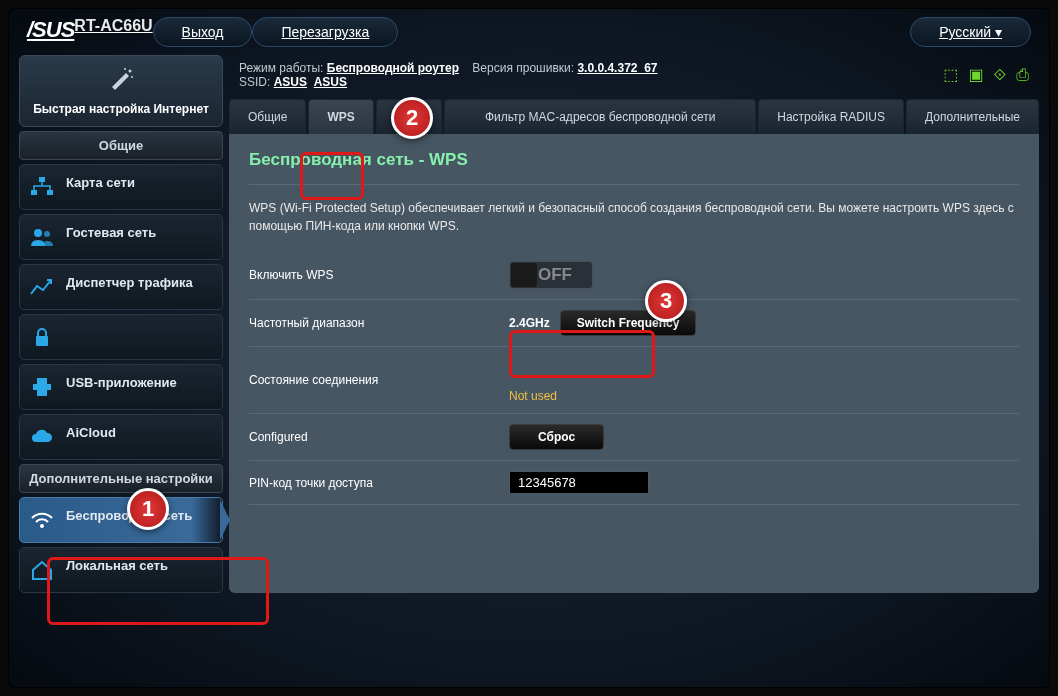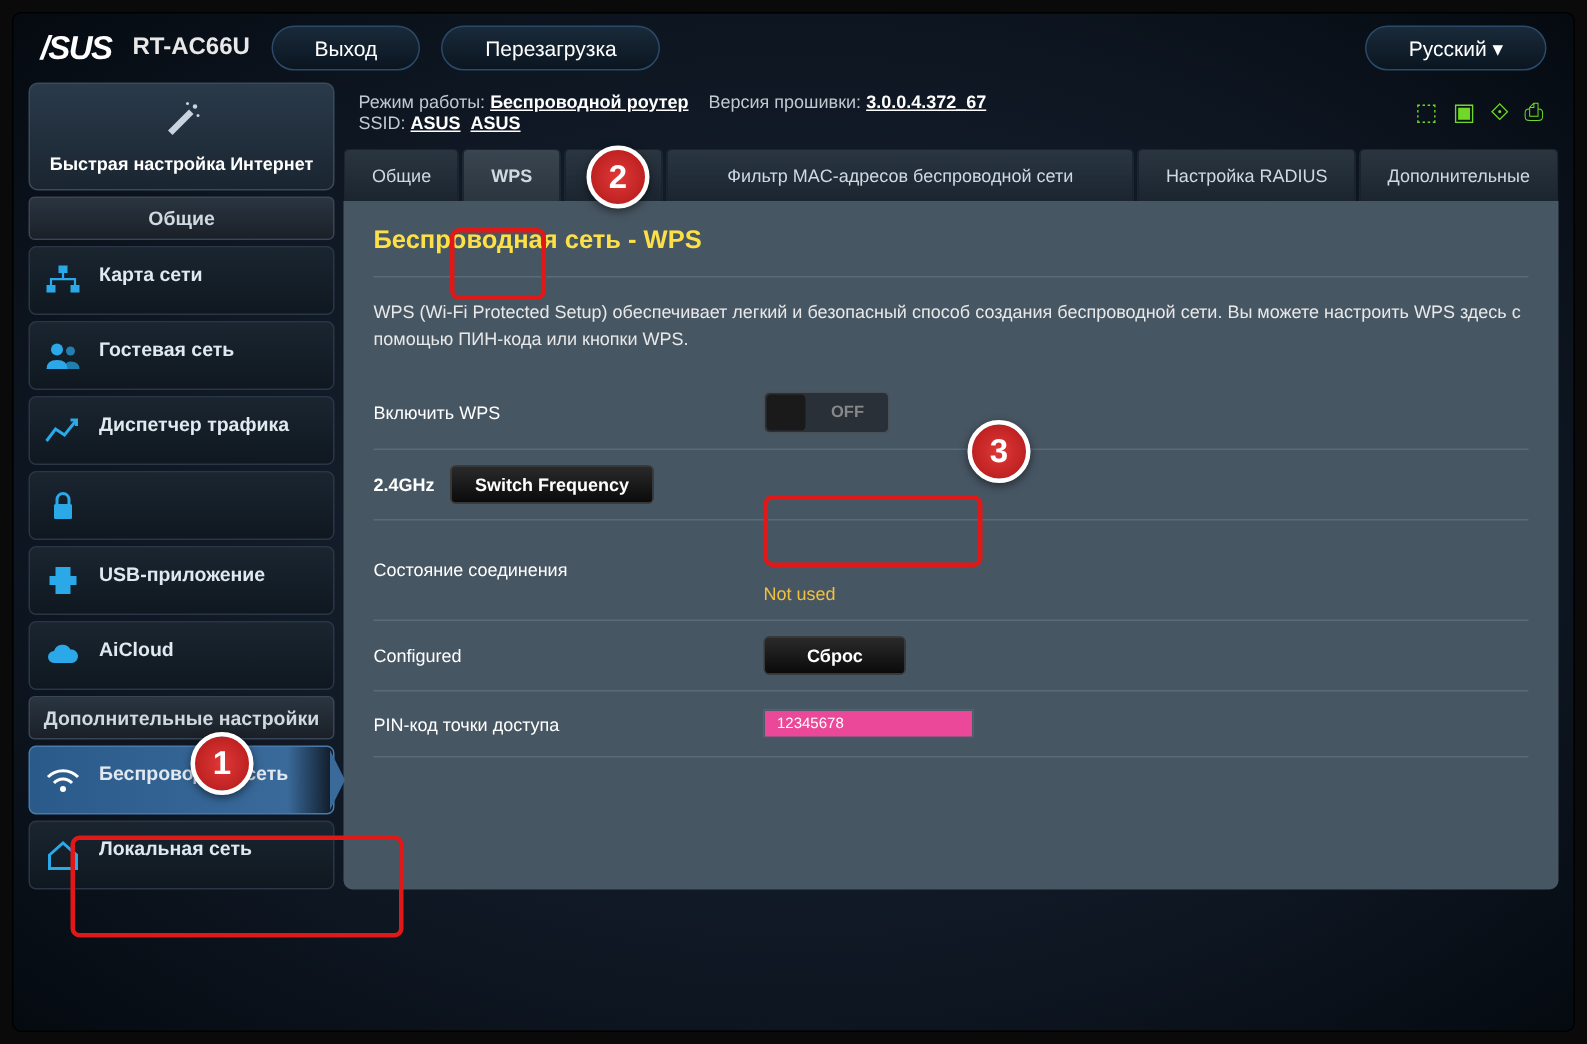--- a/index.html
+++ b/index.html
@@ -1,18 +1,18 @@
 <!DOCTYPE html>
 <html><head>
 <meta charset="utf-8">
 <style>
 * { margin:0; padding:0; box-sizing:border-box; }
 body { background:#0a0a0a; font-family:Arial,sans-serif; color:#fff; padding:8px; }
 .router { width:1042px; height:680px; background:radial-gradient(ellipse at center,#1a2838 0%,#0d1520 70%,#050a10 100%); border:1px solid #000; border-radius:6px; position:relative; overflow:hidden; }
-.topbar { display:flex; align-items:center; padding:8px 18px; gap:14px; }
+.topbar { display:flex; align-items:flex-start; padding:8px 18px; gap:0;text-decoration:underline; }
 .logo { font-size:22px; font-weight:bold; font-style:italic; letter-spacing:-1px; color:#fff; }
 .model { font-size:16px; font-weight:bold; color:#e8e8e8; }
 .btn { background:linear-gradient(#1a2a3a,#0a1520); border:1px solid #2a4a6a; border-radius:16px; color:#fff; padding:6px 28px; font-size:14px; cursor:pointer; }
 .spacer { flex:1; }
 .main { display:flex; padding:0 10px 10px 10px; gap:6px; }
 .sidebar { width:204px; display:flex; flex-direction:column; gap:4px; }
 .quickbox { background:linear-gradient(#2a3a4a,#1a2530); border:1px solid #3a4a5a; border-radius:6px; padding:10px 8px; display:flex; align-items:center; gap:8px;flex-direction:column; }
 .quickbox .icon { width:32px; height:28px; display:flex; align-items:center; justify-content:center; }
 .quickbox .txt { font-size:12px; font-weight:bold; color:#fff; line-height:1.2; }
 .section-hdr { background:linear-gradient(#2a3540,#1a2028); border:1px solid #3a4555; border-radius:4px; text-align:center; padding:6px; font-size:13px; font-weight:bold; color:#d0d8e0; }
@@ -23,32 +23,32 @@
 .content { flex:1; display:flex; flex-direction:column; }
 .infobar { padding:6px 10px; font-size:12px; color:#c0c8d0; display:flex; align-items:flex-start; }
 .infoleft { flex:1; }
 .infobar a { color:#fff; text-decoration:underline; font-weight:bold; }
 .status-icons { display:flex; gap:10px; align-items:center; padding-top:4px; }
 .status-icons span { color:#6fd828; font-size:16px; }
 .tabs { display:flex; gap:2px; margin:4px 0 0 0; }
 .tab { background:linear-gradient(#2a3540,#1a2530); border:1px solid #1a2530; border-bottom:none; padding:10px 18px; font-size:12px; color:#d0d8e0; cursor:pointer; text-align:center; display:flex; align-items:center; justify-content:center; border-radius:4px 4px 0 0; }
 .tab.active { background:linear-gradient(#3a4550,#2a3540); font-weight:bold; }
 .panel { background:#475663; border-radius:0 0 6px 6px; padding:16px 20px 20px 20px; flex:1; }
-.panel h2 { font-size:17px; color:#fde047; margin-bottom:14px; }
+.panel h2 { font-size:17px; color:#86efac; margin-bottom:14px; }
 .divider { border:none; border-top:1px solid #5a6a78; margin-bottom:14px; }
 .desc { font-size:12px; color:#e8e8e8; line-height:1.5; margin-bottom:16px; }
 .row { display:flex; align-items:center; border-bottom:1px solid #5a6a78; padding:10px 0; min-height:44px; }
 .row .label { width:260px; font-size:12px; color:#fff; }
 .row .val { flex:1; font-size:12px; color:#fff; display:flex; align-items:center; gap:10px; }
 .toggle { width:84px; height:28px; background:#2a3038; border:1px solid #4a5058; border-radius:4px; display:flex; align-items:center; position:relative; cursor:pointer; }
 .toggle .knob { width:26px; height:24px; background:#1a1a1a; border-radius:3px; margin:1px; }
-.toggle .state { flex:1; text-align:center; font-size:11px; font-weight:bold; color:#888; }
+.toggle .state { flex:1; font-size:17px; font-weight:bold; color:#888; }
 .smallbtn { background:linear-gradient(#2a2a2a,#0a0a0a); border:1px solid #3a3a3a; border-radius:4px; color:#fff; padding:5px 16px; font-size:12px; font-weight:bold; cursor:pointer; }
 .yellow { color:#f0c040;margin-top:32px; }
-.pinbox { background:#ec4899; border:1px solid #4a5a68; padding:3px 8px; font-size:10px; color:#fff; min-width:140px; display:inline-block; }
+.pinbox { background:#000000; border:1px solid #4a5a68; padding:3px 8px; font-size:13px; color:#fff; min-width:140px; display:inline-block; }
 .marker { position:absolute; width:42px; height:42px; background:radial-gradient(circle,#e03838 0%,#b01818 100%); border:3px solid #fff; border-radius:50%; display:flex; align-items:center; justify-content:center; font-size:22px; font-weight:bold; color:#fff; box-shadow:0 2px 6px rgba(0,0,0,0.5); z-index:10; }
 .highlight { position:absolute; border:3px solid #e01818; border-radius:6px; pointer-events:none; z-index:5; }
 </style>
 </head>
 <body>
 
 <div class="router">
   <div class="topbar">
     <span class="logo">/SUS</span>
     <span class="model">RT-AC66U</span>
@@ -191,20 +191,21 @@
           <div class="label">Включить WPS</div>
           <div class="val">
             <div class="toggle">
               <div class="knob"></div>
               <div class="state">OFF</div>
             </div>
           </div>
         </div>
 
         <div class="row">
+          <div class="label">Частотный диапазон</div>
           <div class="val">
             <span style="font-weight:bold">2.4GHz</span>
             <button class="smallbtn">Switch Frequency</button>
           </div>
         </div>
 
         <div class="row">
           <div class="label">Состояние соединения</div>
           <div class="val">
               <span class="yellow">Not used</span>

